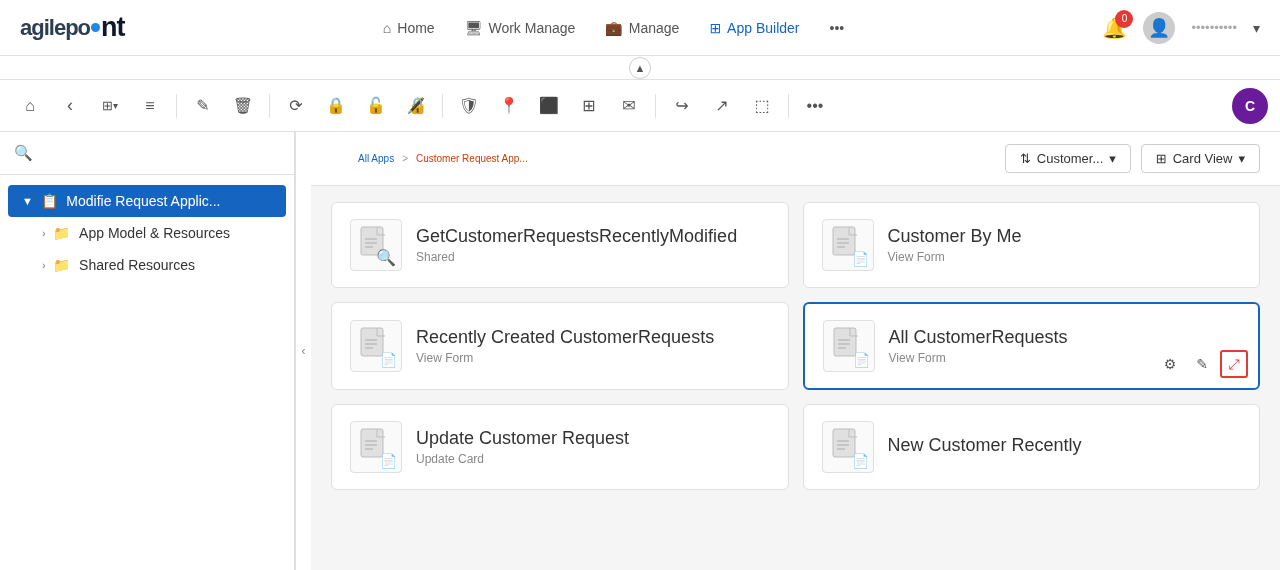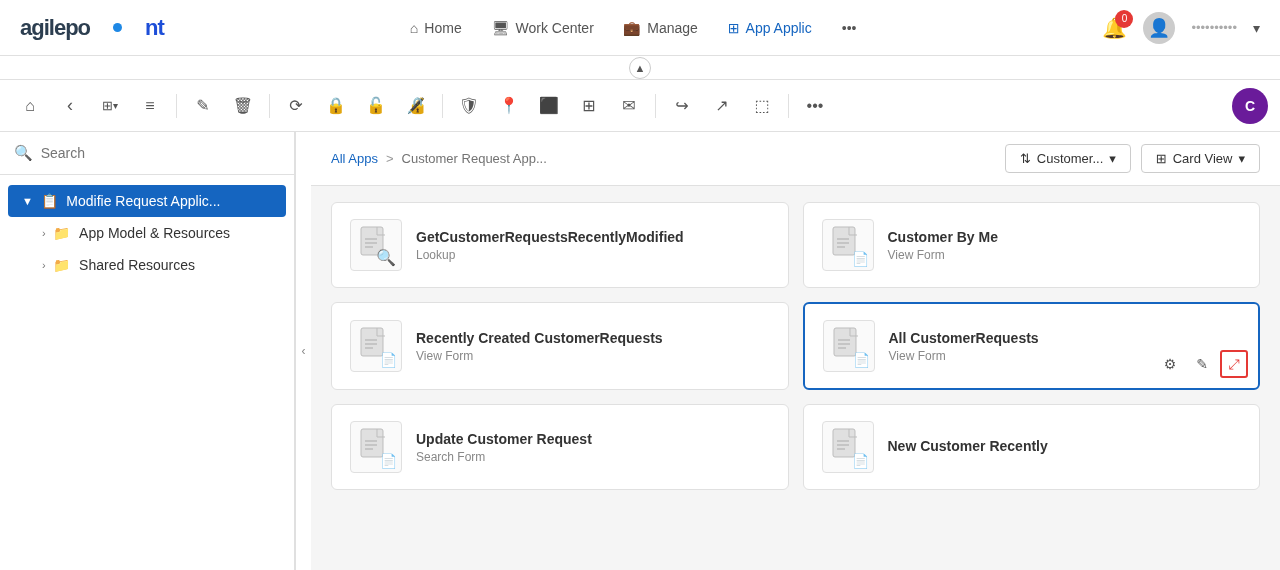--- a/index.html
+++ b/index.html
@@ -4,21 +4,21 @@
   <style>
     * { box-sizing: border-box; margin: 0; padding: 0; }
     body { font-family: -apple-system, BlinkMacSystemFont, 'Segoe UI', sans-serif; background: #f5f5f5; font-size: 14px; color: #333; }
 
     
     .top-nav {
       display: flex; align-items: center; justify-content: space-between;
       background: #fff; padding: 0 20px; height: 56px;
       border-bottom: 1px solid #e0e0e0; position: relative;
     }
-    .logo { display: flex; align-items: center; gap: 22px; }
+    .logo { display: flex; align-items: center; }
     .nav-links { display: flex; align-items: center; gap: 30px; }
     .nav-link { display: flex; align-items: center; gap: 6px; color: #555; cursor: pointer; font-size: 14px; text-decoration: none; }
     .nav-link.active { color: #1565c0; font-weight: 500; }
     .nav-right { display: flex; align-items: center; gap: 16px; }
     .notif-btn { position: relative; cursor: pointer; }
     .notif-badge {
       position: absolute; top: -6px; right: -6px;
       background: #e53935; color: #fff; border-radius: 50%;
       width: 18px; height: 18px; font-size: 10px; display: flex; align-items: center; justify-content: center;
     }
@@ -82,24 +82,24 @@
     }
 
     
     .content { flex: 1; display: flex; flex-direction: column; overflow: hidden; }
 
     
     .content-header {
       background: #fff; padding: 12px 20px; border-bottom: 1px solid #e0e0e0;
       display: flex; align-items: center; justify-content: space-between;
     }
-    .breadcrumb { display: flex; align-items: center; gap: 8px; font-size: 13px; color: #555; }
+    .breadcrumb { display: flex; align-items: center; gap: 8px; font-size: 10px; color: #555; margin-left: 27px; }
     .breadcrumb .crumb-link { color: #1565c0; cursor: pointer; }
     .breadcrumb .crumb-sep { color: #999; }
-    .breadcrumb .crumb-current { color: #737373; text-align: center; }
+    .breadcrumb .crumb-current { color: #c2410c; text-align: center; }
     .header-controls { display: flex; gap: 10px; }
     .header-btn {
       display: flex; align-items: center; gap: 6px; padding: 6px 14px;
       border: 1px solid #ccc; border-radius: 4px; background: #fff;
       cursor: pointer; font-size: 13px; color: #333;
     }
 
     
     .cards-area { flex: 1; overflow-y: auto; padding: 16px 20px; }
     .cards-grid { display: grid; grid-template-columns: 1fr 1fr; gap: 14px; }
@@ -107,60 +107,60 @@
       background: #fff; border: 1px solid #e0e0e0; border-radius: 6px;
       padding: 16px 18px; display: flex; align-items: center; gap: 14px;
       cursor: pointer; position: relative; min-height: 80px;
     }
     .card.selected { border: 2px solid #1565c0; }
     .card-icon-wrap {
       width: 52px; height: 52px; border: 1px solid #e0e0e0; border-radius: 4px;
       display: flex; align-items: center; justify-content: center; background: #fafafa; flex-shrink: 0;
     }
     .card-info { flex: 1; }
-    .card-title { font-size: 14px; font-weight: 700; color: #333; margin-bottom: 3px; }
+    .card-title { font-size: 18px; font-weight: 400; color: #333; margin-bottom: 3px; }
     .card-subtitle { font-size: 12px; color: #888; }
     .card-actions { display: flex; gap: 4px; position: absolute; bottom: 10px; right: 10px; }
     .card-action-btn {
       width: 28px; height: 28px; border: none; background: transparent;
       cursor: pointer; border-radius: 3px; display: flex; align-items: center; justify-content: center;
       color: #555; font-size: 14px;
     }
     .card-action-btn.bordered { border: 2px solid #e53935; color: #e53935; }
 
     
     .lookup-icon { position: relative; }
   </style>
 </head>
 <body>
 
 <div class="top-nav">
 
   <div class="logo">
     <span style="font-size:22px;font-weight:700;color:#2c3e50;letter-spacing:-1px;">agilepo</span>
     <span style="display:inline-block;width:9px;height:9px;background:#1e88e5;border-radius:50%;margin:0 1px;vertical-align:middle;"></span>
-    <span style="font-size:22px;font-weight:700;color:#1d4ed8;letter-spacing:-1px;">nt</span>
+    <span style="font-size:27px;font-weight:700;color:#0f172a;letter-spacing:-1px;">nt</span>
   </div>
 
   <div class="nav-links">
     <a class="nav-link">
       <span>⌂</span>
       <span>Home</span>
     </a>
     <a class="nav-link">
       <span>🖥</span>
-      <span>Work Center</span>
+      <span>Work Manage</span>
     </a>
     <a class="nav-link">
       <span>💼</span>
       <span>Manage</span>
     </a>
     <a class="nav-link active">
       <span style="color:#1565c0;">⊞</span>
-      <span style="color:#1565c0;">App Applic</span>
+      <span style="color:#1565c0;">App Builder</span>
     </a>
     <a class="nav-link">
       <span>•••</span>
     </a>
   </div>
 
   <div class="nav-right">
     <div class="notif-btn">
       <span style="font-size:20px;color:#555;">🔔</span>
       <div class="notif-badge">
@@ -210,21 +210,20 @@
   <div style="flex:1;"></div>
   <button class="toolbar-btn purple-circle">C</button>
 </div>
 
 <div class="main-layout">
 
   <div class="sidebar">
 
     <div class="sidebar-search">
       <span style="color:#888;font-size:15px;">🔍</span>
-      <input type="text" placeholder="Search" style="">
     </div>
 
     <div class="sidebar-tree">
 
       <div class="tree-item active">
         <span class="arrow">▼</span>
         <span>📋</span>
         <span>Modifie Request Applic...</span>
       </div>
 
@@ -280,21 +279,21 @@
                 <polyline points="18,2 18,10 26,10" fill="none" stroke="#bdbdbd" stroke-width="1"></polyline>
                 <line x1="6" y1="14" x2="18" y2="14" stroke="#bdbdbd" stroke-width="1.5"></line>
                 <line x1="6" y1="18" x2="18" y2="18" stroke="#bdbdbd" stroke-width="1.5"></line>
                 <line x1="6" y1="22" x2="14" y2="22" stroke="#bdbdbd" stroke-width="1.5"></line>
               </svg>
               <span style="position:absolute;bottom:0;right:0;font-size:16px;color:#555;">🔍</span>
             </div>
           </div>
           <div class="card-info">
             <div class="card-title">GetCustomerRequestsRecentlyModified</div>
-            <div class="card-subtitle">Lookup</div>
+            <div class="card-subtitle">Shared</div>
           </div>
         </div>
 
         <div class="card">
           <div class="card-icon-wrap">
             <div style="position:relative;width:40px;height:44px;display:flex;align-items:center;justify-content:center;">
               <svg width="34" height="40" viewBox="0 0 34 40">
                 <rect x="2" y="2" width="22" height="28" rx="2" fill="#e0e0e0" stroke="#bdbdbd" stroke-width="1"></rect>
                 <polyline points="18,2 18,10 26,10" fill="none" stroke="#bdbdbd" stroke-width="1"></polyline>
                 <line x1="6" y1="14" x2="18" y2="14" stroke="#bdbdbd" stroke-width="1.5"></line>
@@ -362,21 +361,21 @@
                 <polyline points="18,2 18,10 26,10" fill="none" stroke="#bdbdbd" stroke-width="1"></polyline>
                 <line x1="6" y1="14" x2="18" y2="14" stroke="#bdbdbd" stroke-width="1.5"></line>
                 <line x1="6" y1="18" x2="18" y2="18" stroke="#bdbdbd" stroke-width="1.5"></line>
                 <line x1="6" y1="22" x2="14" y2="22" stroke="#bdbdbd" stroke-width="1.5"></line>
               </svg>
               <span style="position:absolute;bottom:0;right:-2px;font-size:14px;color:#c2185b;">📄</span>
             </div>
           </div>
           <div class="card-info">
             <div class="card-title">Update Customer Request</div>
-            <div class="card-subtitle">Search Form</div>
+            <div class="card-subtitle">Update Card</div>
           </div>
         </div>
 
         <div class="card">
           <div class="card-icon-wrap">
             <div style="position:relative;width:40px;height:44px;display:flex;align-items:center;justify-content:center;">
               <svg width="34" height="40" viewBox="0 0 34 40">
                 <rect x="2" y="2" width="22" height="28" rx="2" fill="#e0e0e0" stroke="#bdbdbd" stroke-width="1"></rect>
                 <polyline points="18,2 18,10 26,10" fill="none" stroke="#bdbdbd" stroke-width="1"></polyline>
                 <line x1="6" y1="14" x2="18" y2="14" stroke="#bdbdbd" stroke-width="1.5"></line>

